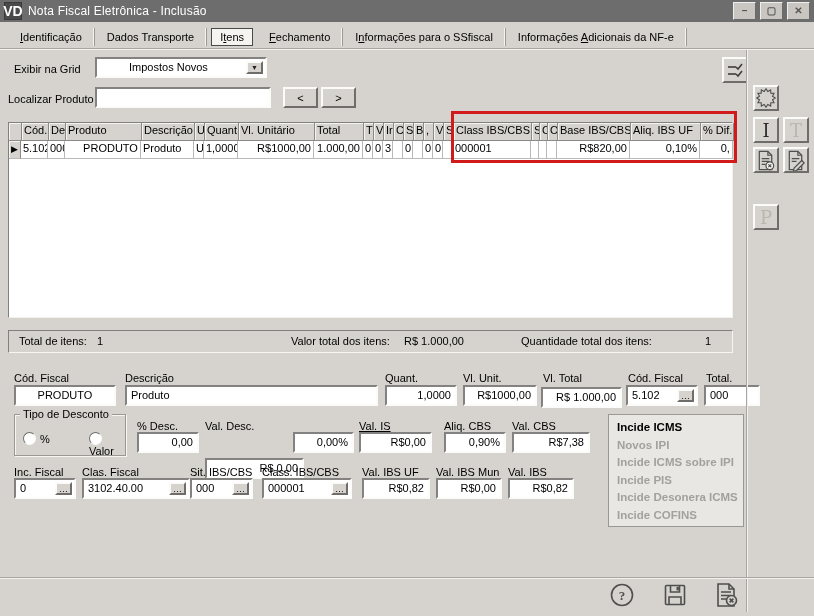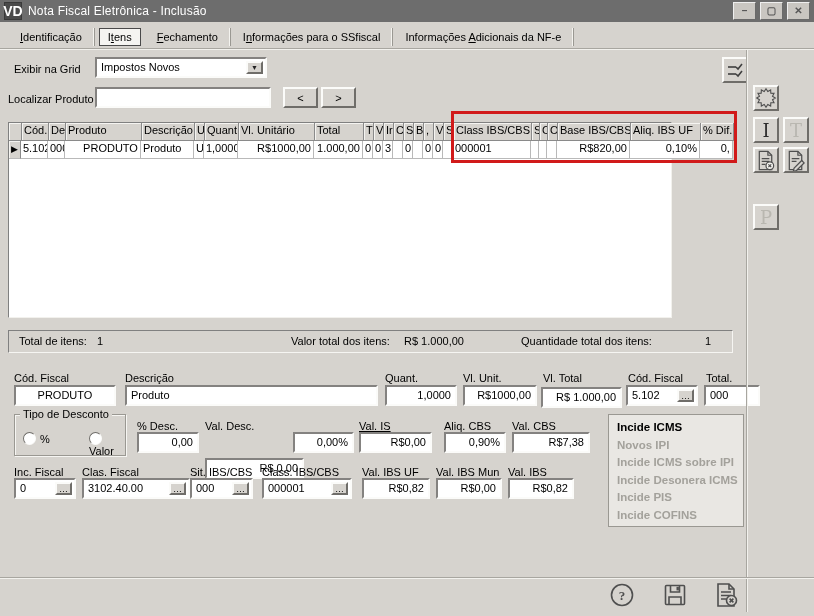--- a/index.html
+++ b/index.html
@@ -19,32 +19,32 @@
   .winbtns{margin-left:auto;display:flex;gap:4px;padding-right:4px;}
   .winbtn{width:21px;height:16px;background:#c9c6c1;border:1px solid;border-color:#efefef #6a6a6a #6a6a6a #efefef;
     display:flex;align-items:center;justify-content:center;font-size:10px;font-weight:bold;color:#555;line-height:1;}
   
   .tabbar{left:0;top:25px;width:814px;height:23px;display:flex;align-items:center;padding-left:8px;
     border-bottom:1px solid #a8a6a0;box-shadow:0 1px 0 #f2f1ed;}
   .tab{padding:3px 12px;border-right:1px solid #9a9892;box-shadow:inset -1px 0 0 #f4f3ef;cursor:default;}
   .tab.active{border:1px solid #4a4a4a;background:#f5f4f1;padding:2px 8px;margin:0 4px;box-shadow:none;}
   
   .lbl{position:absolute;white-space:nowrap;}
-  .sunken{background:#fff;border:2px solid;border-color:#848280 #fbfbf9 #fbfbf9 #848280;box-sizing:border-box;}
+  .sunken{background:#fff;border:2px solid;border-color:#848280 #fbfbf9 #fbfbf9 #848280;box-sizing:border-box;padding-left:28px;}
   .field{position:absolute;height:21px;line-height:17px;padding:0 4px;white-space:nowrap;overflow:hidden;}
   .field.r{text-align:right;}
   .field.c{text-align:center;}
   .btn3d{background:#d6d3ce;border:2px solid;border-color:#fbfbf9 #6f6d69 #6f6d69 #fbfbf9;box-sizing:border-box;
     display:flex;align-items:center;justify-content:center;cursor:default;}
   .dots{position:absolute;right:2px;top:2px;width:17px;height:13px;font-size:9px;line-height:8px;}
   .combo-arrow{position:absolute;right:2px;top:2px;width:17px;height:13px;font-size:7px;color:#222;}
   .serifletter{font-family:"DejaVu Serif","Liberation Serif",serif;font-size:18px;}
   .disabled-letter{color:#b9b7b0;}
   
-  .grid{left:8px;top:122px;width:664px;height:196px;background:#fff;
+  .grid{left:8px;top:122px;width:725px;height:196px;background:#fff;
     border:1px solid;border-color:#808080 #f2f1ed #f2f1ed #808080;box-sizing:border-box;}
   .grow{display:flex;height:18px;}
   .hc{background:#d6d3ce;border-right:1px solid #8a8a8a;border-bottom:1px solid #8a8a8a;
     box-shadow:inset 1px 1px 0 #f5f4f1;box-sizing:border-box;flex:0 0 auto;
     padding:1px 2px;white-space:nowrap;overflow:hidden;}
   .dc{border-right:1px solid #b9b9b9;border-bottom:1px solid #b9b9b9;box-sizing:border-box;flex:0 0 auto;
     padding:1px 2px;white-space:nowrap;overflow:hidden;background:#fff;}
   .dc.sel{background:#d6d3ce;border-right:1px solid #8a8a8a;box-shadow:inset 1px 1px 0 #f5f4f1;
     font-size:9px;text-align:center;padding-top:3px;}
   .r{text-align:right;}
@@ -81,20 +81,21 @@
   <div class="apptitle">Nota Fiscal Eletrônica - Inclusão</div>
   <div class="winbtns">
     <div class="winbtn">–</div>
     <div class="winbtn">▢</div>
     <div class="winbtn">✕</div>
   </div>
 </div>
 
 <div class="abs tabbar">
   <div class="tab"><u>I</u>dentificação</div>
+  <div class="tab">Dados Transporte</div>
   <div class="tab active">I<u>t</u>ens</div>
   <div class="tab"><u>F</u>echamento</div>
   <div class="tab">I<u>n</u>formações para o SSfiscal</div>
   <div class="tab">Informações <u>A</u>dicionais da NF-e</div>
 </div>
 
 <div class="lbl" style="left:14px;top:63px;">Exibir na Grid</div>
 <div class="abs sunken" style="left:95px;top:57px;width:172px;height:21px;">
   <div style="padding:2px 4px;">Impostos Novos</div>
   <div class="btn3d combo-arrow">▼</div>
@@ -304,22 +305,22 @@
 <div class="lbl" style="left:436px;top:466px;">Val. IBS Mun</div>
 <div class="field sunken r" style="left:436px;top:478px;width:66px;">R$0,00</div>
 
 <div class="lbl" style="left:508px;top:466px;">Val. IBS</div>
 <div class="field sunken r" style="left:508px;top:478px;width:66px;">R$0,82</div>
 
 <div class="abs incide">
   <div class="on">Incide ICMS</div>
   <div>Novos IPI</div>
   <div>Incide ICMS sobre IPI</div>
+  <div>Incide PIS</div>
   <div>Incide Desonera ICMS</div>
-  <div>Incide PIS</div>
   <div>Incide COFINS</div>
 </div>
 
 <div class="abs vsep"></div>
 <div class="abs hsep"></div>
 
 <div class="flaticon" style="left:608px;top:581px;">
   <span>
     <svg width="26" height="26" viewBox="0 0 26 26" fill="none" stroke="#4f4f4f" stroke-width="1.6">
       <circle cx="13" cy="13" r="10.5"></circle>

